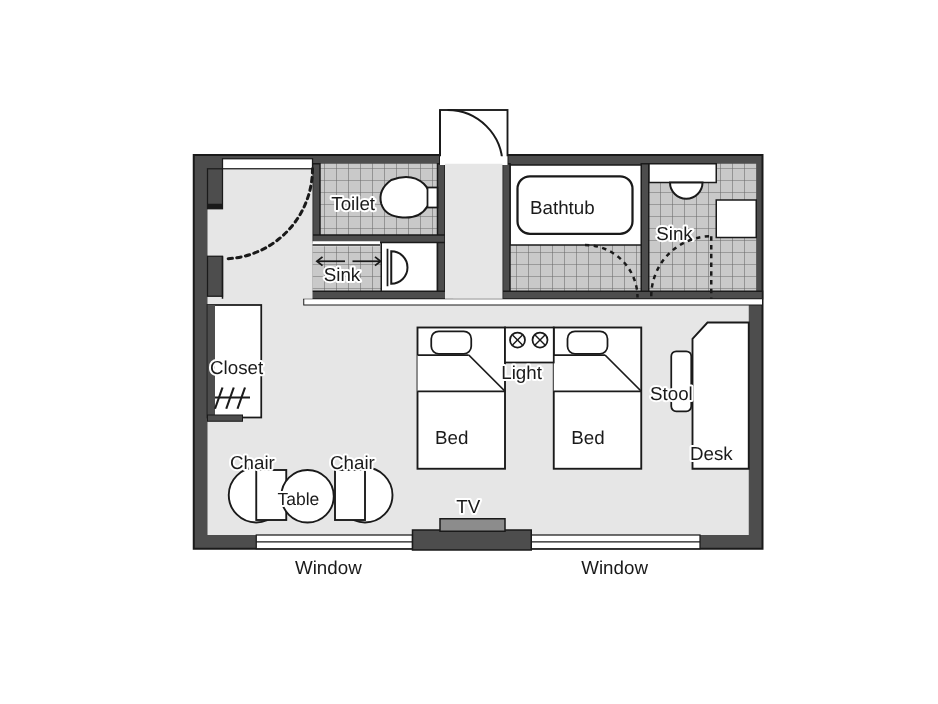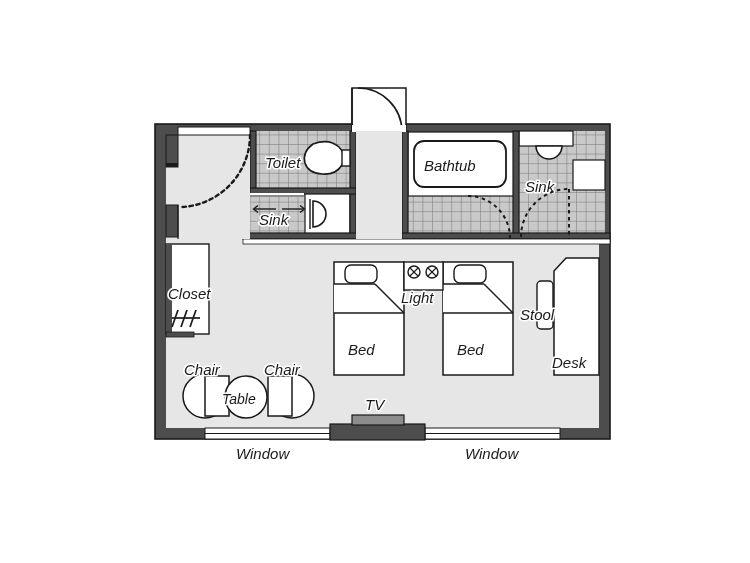--- a/index.html
+++ b/index.html
@@ -22,21 +22,20 @@
     color: #1a1a1a;
     letter-spacing: 0.5px;
     white-space: pre;
   }
   #plan-wrap {
     position: absolute;
     left: 0;
     top: 0;
     width: 750px;
     height: 440px;
-    font-style: italic;
   }
   svg { display: block; }
   .lbl {
     font-family: "Liberation Sans", sans-serif;
     font-size: 15px;
     fill: #1a1a1a;
     paint-order: stroke fill;
     stroke: #ffffff;
     stroke-width: 3.2px;
     stroke-linejoin: round;

